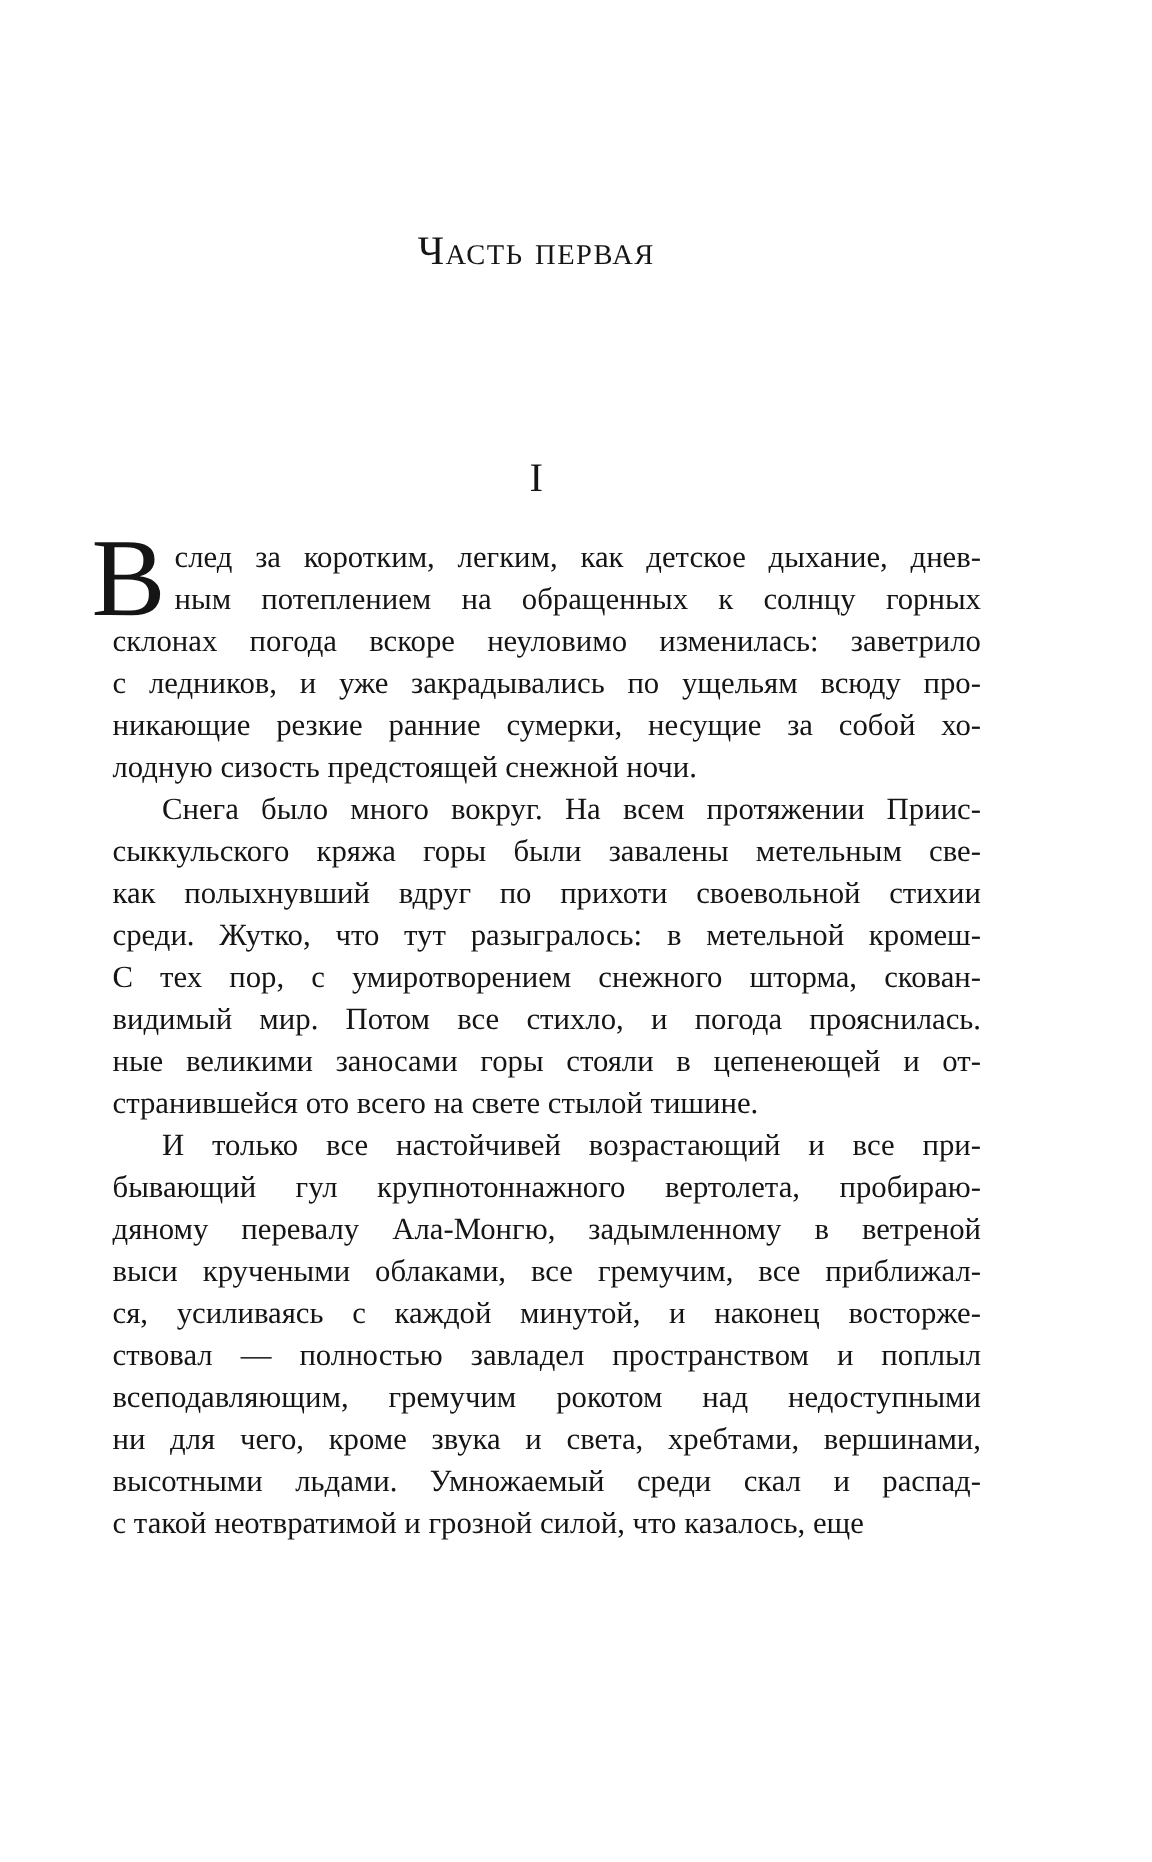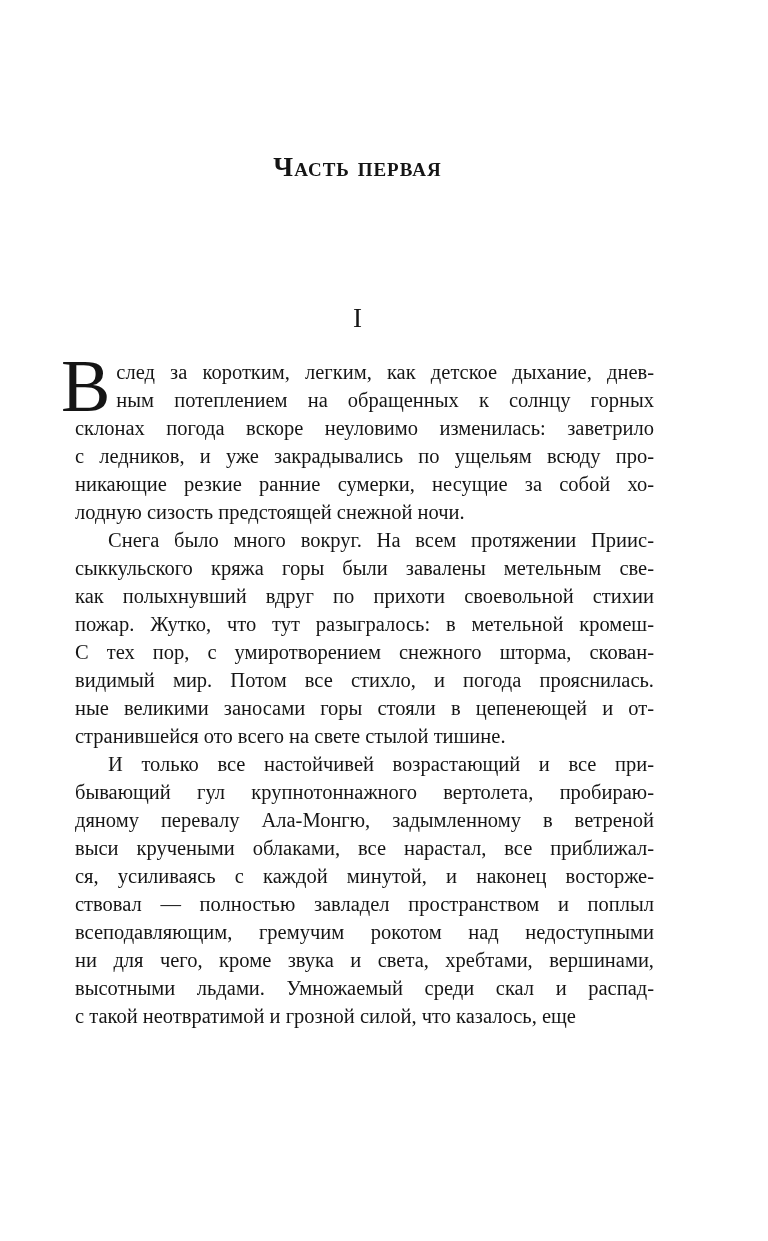--- a/index.html
+++ b/index.html
@@ -16,21 +16,21 @@
     color: #151515;
     overflow: hidden;
   }
   .part-heading {
     position: absolute;
     top: 152px;
     left: 61px;
     width: 593px;
     margin: 0;
     text-align: center;
-    font-weight: bold;
+    font-weight: normal;
     font-variant: small-caps;
     font-size: 27px;
     letter-spacing: 1px;
     color: #151515;
   }
   .chapter-number {
     position: absolute;
     top: 303px;
     left: 61px;
     width: 593px;
@@ -85,31 +85,31 @@
         <span class="line">ным потеплением на обращенных к солнцу горных</span>
         <span class="line">склонах погода вскоре неуловимо изменилась: заветрило</span>
         <span class="line">с ледников, и уже закрадывались по ущельям всюду про-</span>
         <span class="line">никающие резкие ранние сумерки, несущие за собой хо-</span>
         <span class="line last">лодную сизость предстоящей снежной ночи.</span>
       </p>
       <p class="para indented">
         <span class="line">Снега было много вокруг. На всем протяжении Приис-</span>
         <span class="line">сыккульского кряжа горы были завалены метельным све-</span>
         <span class="line">как полыхнувший вдруг по прихоти своевольной стихии</span>
-        <span class="line">пожар. Жутко, что тут разыгралось: в метельной кромеш-</span>
+        <span class="line">среди. Жутко, что тут разыгралось: в метельной кромеш-</span>
         <span class="line">С тех пор, с умиротворением снежного шторма, скован-</span>
         <span class="line">видимый мир. Потом все стихло, и погода прояснилась.</span>
         <span class="line">ные великими заносами горы стояли в цепенеющей и от-</span>
         <span class="line last">странившейся ото всего на свете стылой тишине.</span>
       </p>
       <p class="para indented">
         <span class="line">И только все настойчивей возрастающий и все при-</span>
         <span class="line">бывающий гул крупнотоннажного вертолета, пробираю-</span>
         <span class="line">дяному перевалу Ала-Монгю, задымленному в ветреной</span>
-        <span class="line">выси кручеными облаками, все нарастал, все приближал-</span>
+        <span class="line">выси кручеными облаками, все гремучим, все приближал-</span>
         <span class="line">ся, усиливаясь с каждой минутой, и наконец восторже-</span>
         <span class="line">ствовал — полностью завладел пространством и поплыл</span>
         <span class="line">всеподавляющим, гремучим рокотом над недоступными</span>
         <span class="line">ни для чего, кроме звука и света, хребтами, вершинами,</span>
         <span class="line">высотными льдами. Умножаемый среди скал и распад-</span>
         <span class="line last">с такой неотвратимой и грозной силой, что казалось, еще</span>
       </p>
     </div>
 </div>
 

